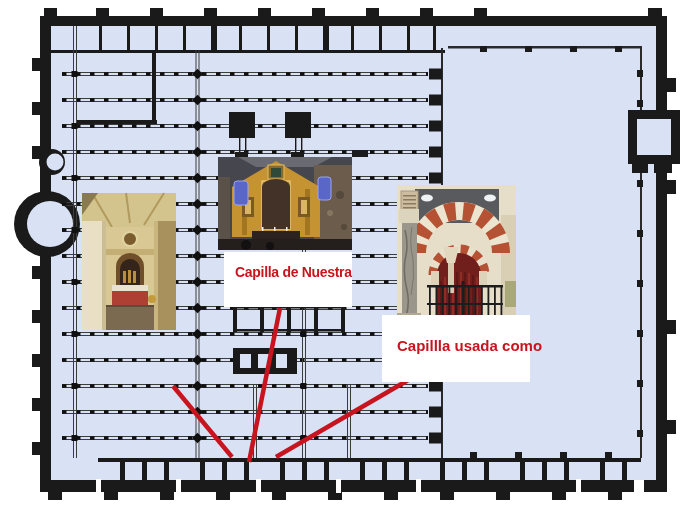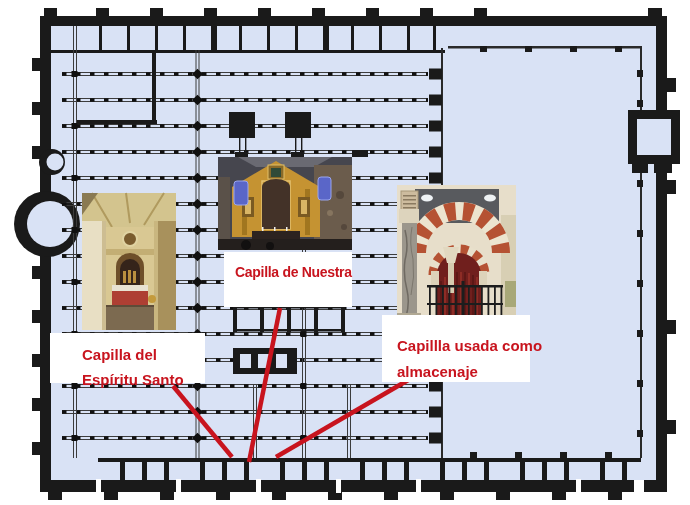--- a/index.html
+++ b/index.html
@@ -382,25 +382,20 @@
     <rect x="0" y="128" width="24" height="9" fill="#b0a893"></rect>
   </g>
 
   <g stroke="#c8141e" stroke-width="4.5">
     <line x1="173" y1="386" x2="232" y2="457"></line>
     <line x1="280" y1="308" x2="249" y2="462"></line>
     <line x1="410" y1="379" x2="276" y2="457"></line>
   </g>
 </svg>
 
-<div class="label" id="label-1">
-  <span>Capilla del</span>
-  <span>Espíritu Santo</span>
-</div>
 <div class="label" id="label-2">
   <span>Capilla de Nuestra</span>
 </div>
 <div class="label" id="label-3">
   <span>Capillla usada como</span>
-  <span>almacenaje</span>
 </div>
 
 </div>
 
 </body></html>

